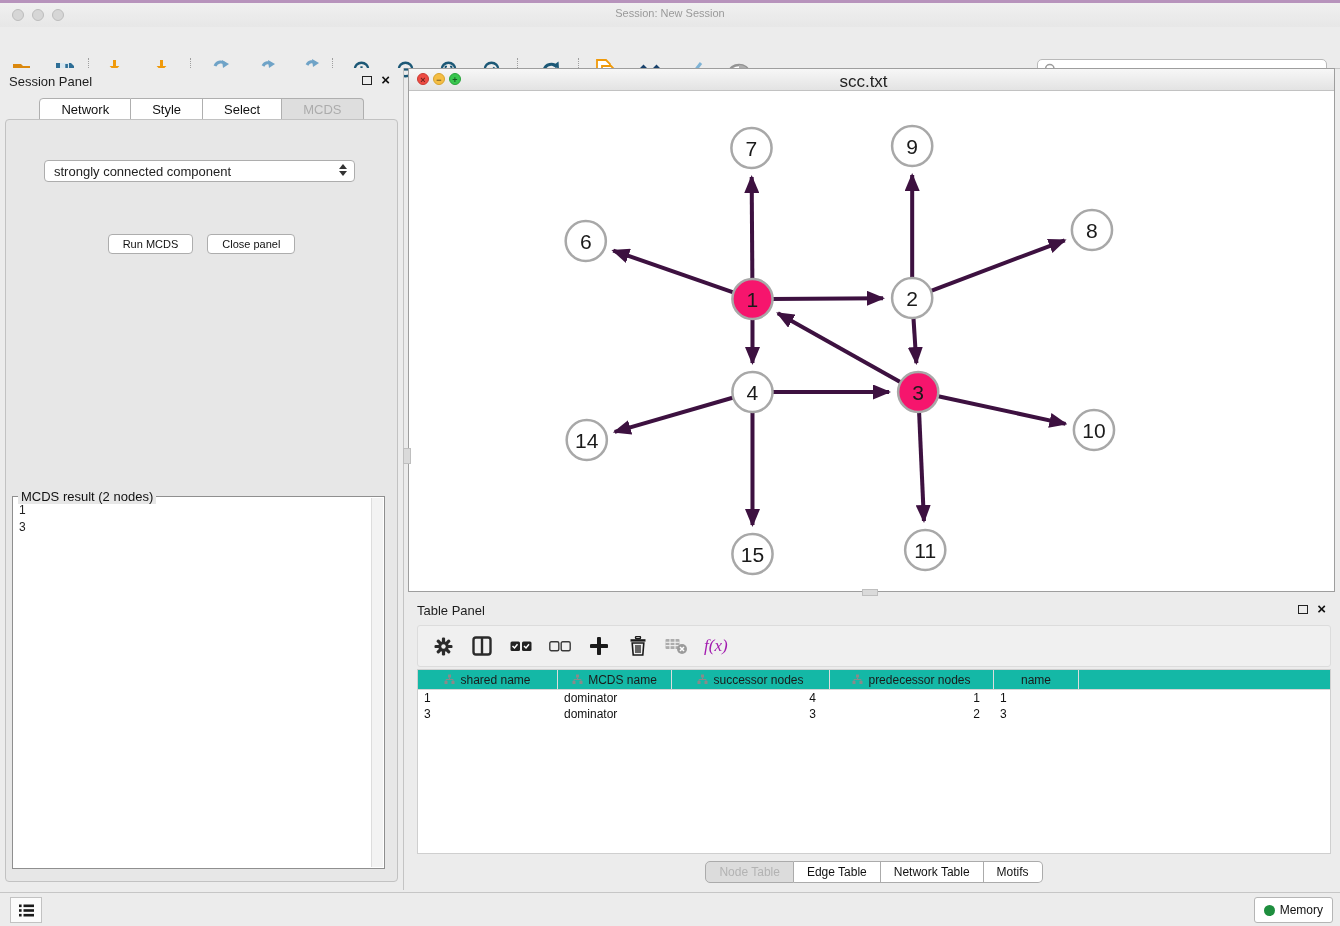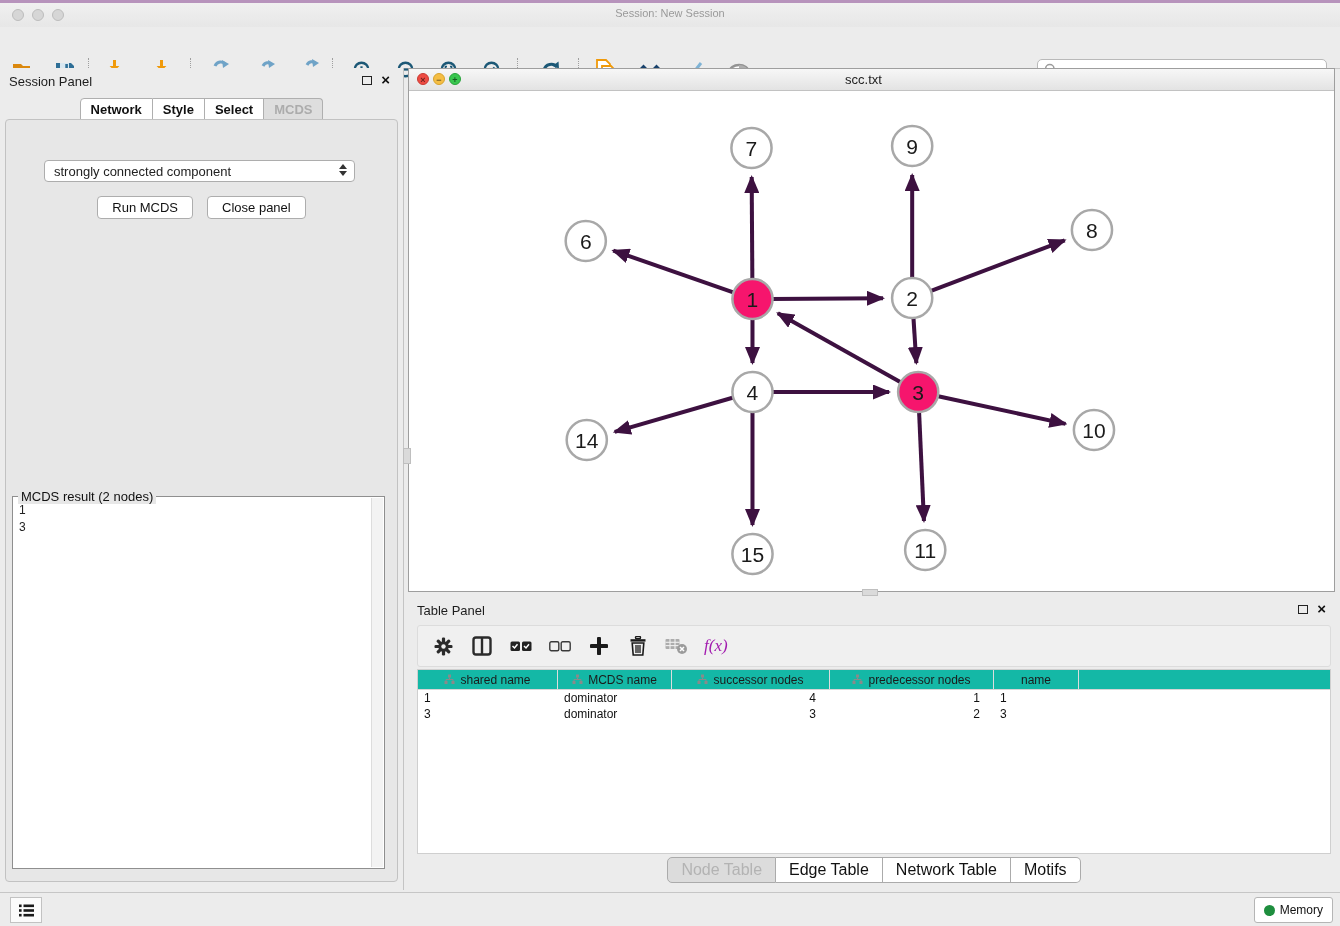--- a/index.html
+++ b/index.html
@@ -23,49 +23,49 @@
     border:1px solid #B9B9B9;border-radius:5px;display:flex;align-items:center;padding-left:6px;box-sizing:border-box;}
   .searchbox input{border:none;outline:none;flex:1;font-size:12px;font-family:"Liberation Sans",sans-serif;background:transparent;}
   
   .control-panel{position:absolute;left:0;top:68px;width:404px;height:822px;background:#ECECEC;
     border-right:1px solid #C4C4C4;box-sizing:border-box;}
   .panel-header{position:relative;height:26px;}
   .panel-header .ph-title{position:absolute;left:9px;top:6px;font-size:13px;color:#1d1d1d;}
   .ph-float{position:absolute;top:8px;width:10px;height:9px;border:1.5px solid #222;box-sizing:border-box;}
   .ph-close{position:absolute;top:3px;font-size:15px;font-weight:bold;color:#111;line-height:18px;}
   .cp-tabs{position:absolute;left:0;right:0;top:30px;display:flex;justify-content:center;}
-  .cp-tabs .tab{font-size:13px;padding:3px 10px;background:#fff;border:1px solid #AFAFAF;
-    border-left:none;color:#111;font-weight:bold;}
+  .cp-tabs .tab{font-size:13px;padding:3px 21px;background:#fff;border:1px solid #AFAFAF;
+    border-left:none;color:#111;}
   .cp-tabs .tab:first-child{border-left:1px solid #AFAFAF;border-radius:4px 0 0 0;}
   .cp-tabs .tab.sel{background:#DEDEDE;color:#ACACAC;border-radius:0 4px 0 0;border-bottom-color:#DEDEDE;}
   .cp-pane{position:absolute;left:5px;right:5px;top:51px;bottom:8px;background:#E7E7E7;
     border:1px solid #C2C2C2;border-radius:4px;}
   .opt-label{position:absolute;left:0;right:0;top:18px;text-align:center;font-size:13px;color:#111;}
   .criterion-select{position:absolute;left:38px;right:42px;top:40px;height:22px;background:#fff;
     border:1px solid #ADADAD;border-radius:4px;font-size:13px;display:flex;align-items:center;
     padding-left:9px;box-sizing:border-box;}
   .criterion-select .stepper{position:absolute;right:7px;top:3px;display:flex;flex-direction:column;gap:2px;}
   .stepper i{width:0;height:0;border-left:4px solid transparent;border-right:4px solid transparent;display:block;}
   .stepper .up{border-bottom:5px solid #333;}
   .stepper .dn{border-top:5px solid #333;}
   .btn-row{position:absolute;left:0;right:0;top:76px;display:flex;justify-content:center;gap:14px;}
-  .pbtn{background:#fff;border:1px solid #ADADAD;border-radius:4px;font-size:13px;padding:3px 14px;color:#111;}
+  .pbtn{background:#fff;border:1px solid #ADADAD;border-radius:4px;font-size:11px;padding:3px 14px;color:#111;margin-top:38px;}
   
   .result-box{position:absolute;left:6px;right:12px;top:376px;bottom:12px;background:#fff;
     border:1px solid #8F8F8F;}
   .result-legend{position:absolute;top:-8px;left:5px;background:#E7E7E7;padding:0 3px;font-size:13px;color:#111;}
   .result-list{position:absolute;left:0;top:2px;right:13px;bottom:0;overflow:hidden;
     font-size:12px;line-height:17px;padding:3px 6px;}
   .result-scroll{position:absolute;top:1px;bottom:1px;right:1px;width:11px;background:#F3F3F3;border-left:1px solid #DDD;}
   
   .net-window{position:absolute;left:408px;top:68px;right:5px;height:524px;background:#fff;
     border:1px solid #9E9E9E;box-sizing:border-box;}
   .net-titlebar{position:relative;height:21px;background:linear-gradient(#F7F7F7,#E3E3E3);
     border-bottom:1px solid #C2C2C2;}
-  .net-titlebar .title{position:absolute;left:0;right:16px;top:3px;text-align:center;font-size:13px;color:#222;}
+  .net-titlebar .title{position:absolute;left:0;right:16px;top:3px;text-align:center;font-size:17px;color:#222;}
   .traffic{position:absolute;top:4px;width:12px;height:12px;border-radius:50%;font-size:9px;
     line-height:12px;text-align:center;color:rgba(0,0,0,.55);font-weight:bold;box-sizing:border-box;}
   .t-red{background:#EE4B43;border:1px solid #C93A33;}
   .t-yellow{background:#F5BE44;border:1px solid #D6A32E;}
   .t-green{background:#39C74F;border:1px solid #2AA33C;}
   .net-canvas{position:absolute;left:0;top:21px;right:0;bottom:0;}
   
   .v-split-handle{position:absolute;left:403px;top:448px;width:8px;height:16px;background:#DADADA;border:1px solid #BFBFBF;box-sizing:border-box;}
   .h-split-handle{position:absolute;left:862px;top:589px;width:16px;height:7px;background:#DADADA;border:1px solid #BFBFBF;box-sizing:border-box;}
   
@@ -76,21 +76,21 @@
   .fx{font-family:Liberation Serif, serif;font-style:italic;font-size:17px;color:#a21caf;}
   .tp-table{position:absolute;left:9px;right:9px;top:72px;bottom:36px;background:#fff;
     border:1px solid #CFCFCF;overflow:hidden;}
   .thead{display:flex;height:19px;background:#14b8a6;border-bottom:1px solid #D6D6D6;}
   .th{display:flex;align-items:center;justify-content:center;gap:5px;font-size:12px;color:#1b1b1b;
     border-right:1px solid #DDD;box-sizing:border-box;height:19px;}
   .trow{display:flex;height:16px;font-size:12px;color:#111;}
   .td{box-sizing:border-box;padding:1px 6px;overflow:hidden;white-space:nowrap;}
   .td.r{text-align:right;padding-right:14px;}
   .tp-tabs{position:absolute;left:0;right:0;bottom:7px;display:flex;justify-content:center;}
-  .tp-tabs .tab{font-size:16px;padding:3px 13px;background:#fff;border:1px solid #ABABAB;border-left:none;color:#111;}
+  .tp-tabs .tab{font-size:12px;padding:3px 13px;background:#fff;border:1px solid #ABABAB;border-left:none;color:#111;}
   .tp-tabs .tab:first-child{border-left:1px solid #ABABAB;border-radius:5px 0 0 5px;}
   .tp-tabs .tab:last-child{border-radius:0 5px 5px 0;}
   .tp-tabs .tab.sel{background:#DCDCDC;color:#B3B3B3;}
   
   .statusbar{position:absolute;left:0;bottom:0;right:0;height:33px;background:#ECECEC;border-top:1px solid #C6C6C6;}
   .list-btn{position:absolute;left:10px;top:4px;width:30px;height:24px;background:#FBFBFB;
     border:1px solid #C2C2C2;display:flex;align-items:center;justify-content:center;}
   .memory-btn{position:absolute;right:7px;top:4px;height:24px;background:#fff;border:1px solid #B5B5B5;
     border-radius:3px;display:flex;align-items:center;gap:5px;padding:0 9px;font-size:12px;color:#111;}
   .memory-dot{width:11px;height:11px;border-radius:50%;background:#1E8E3E;}

